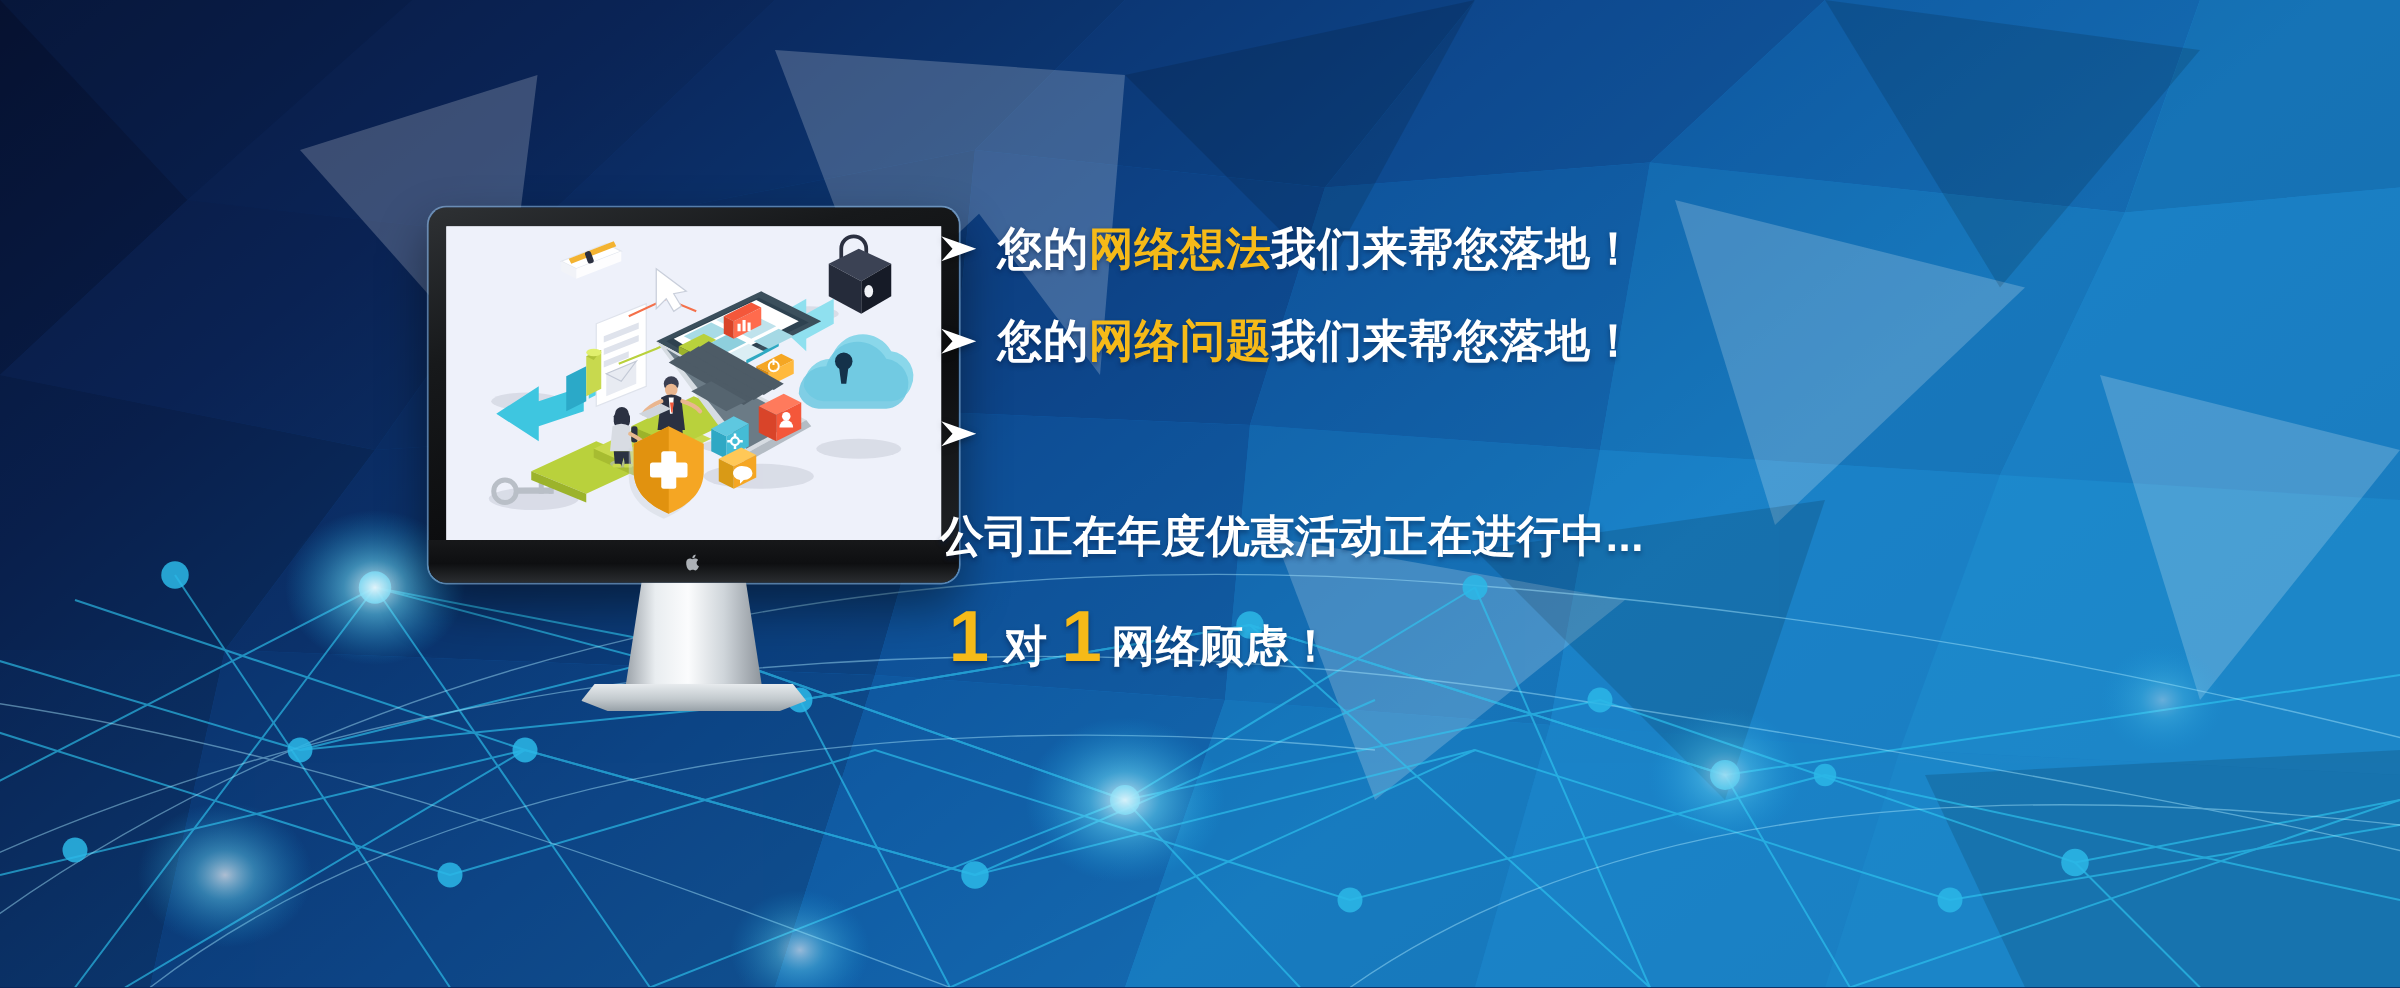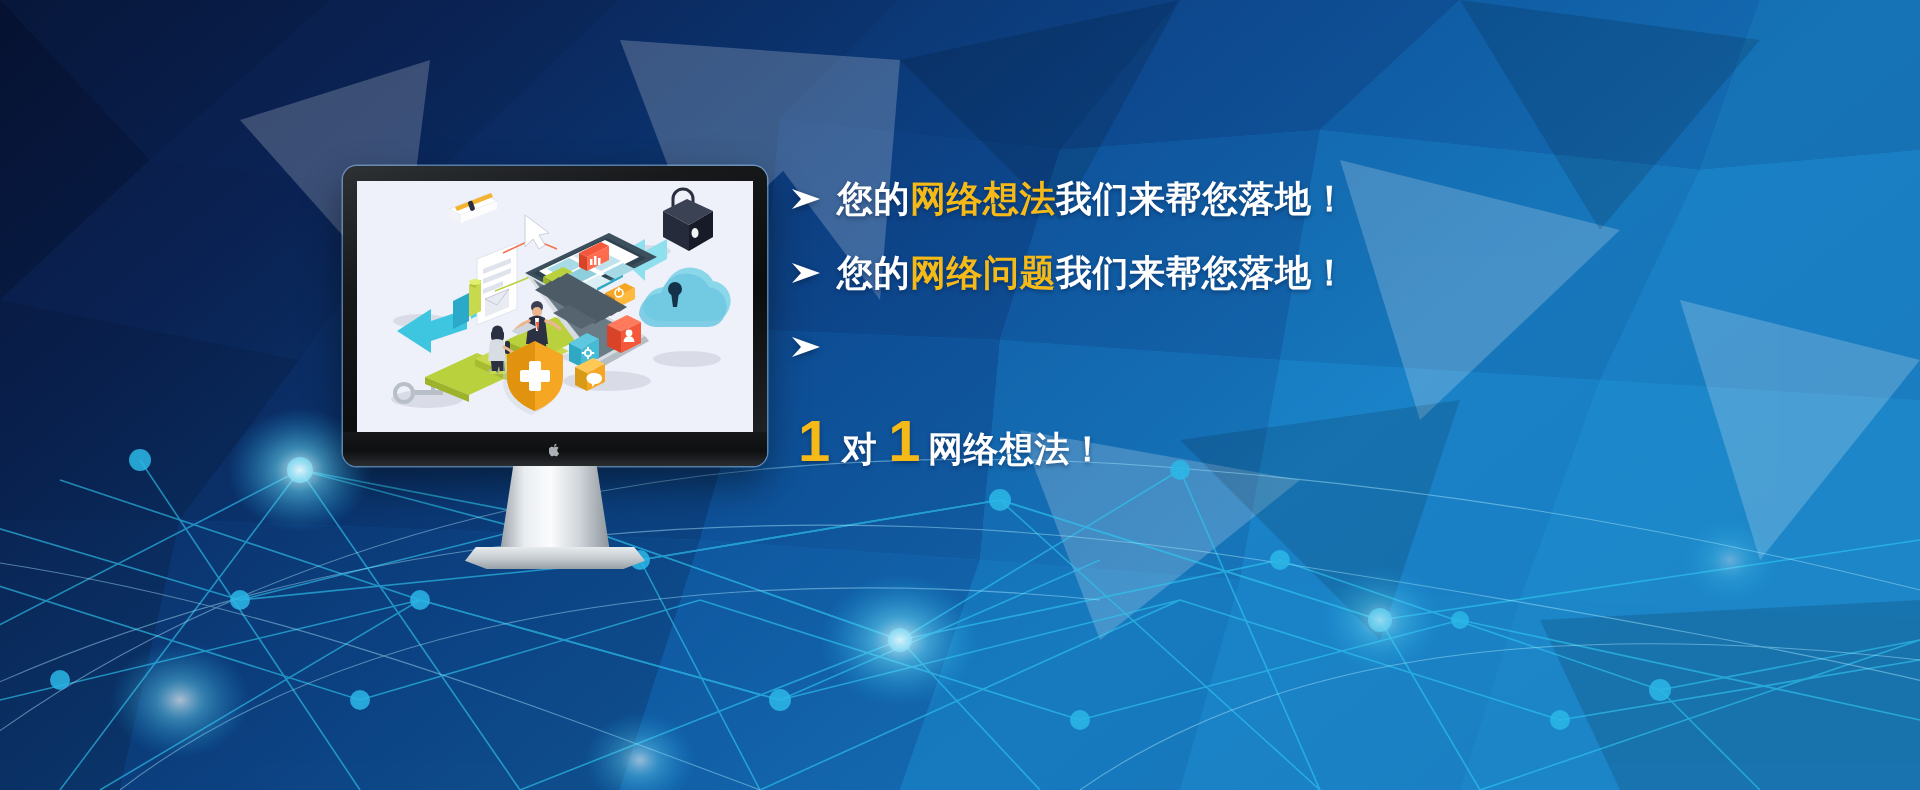--- a/index.html
+++ b/index.html
@@ -35,21 +35,21 @@
   }
   .mon-foot{
     position:absolute;left:50%;top:381px;transform:translateX(-50%);
     width:180px;height:22px;
     background:linear-gradient(180deg,#e7ebee 0%,#c3cace 55%,#97a0a7 100%);
     clip-path:polygon(6% 0%, 94% 0%, 100% 62%, 88% 100%, 12% 100%, 0% 62%);
     filter:drop-shadow(0 6px 10px rgba(0,0,0,.35));
   }
 
   
-  #copy{position:absolute;left:791px;top:162px;width:1000px;}
+  #copy{position:absolute;left:752px;top:162px;width:1000px;}
   .bullet-row{display:flex;align-items:center;height:74px;}
   .arrow-ico{width:46px;flex:0 0 46px;display:flex;align-items:center;justify-content:flex-start;}
   .arrow-ico svg{filter:drop-shadow(0 2px 3px rgba(0,0,0,.35));}
   .bullet-text{
     font-size:36px;font-weight:bold;color:#ffffff;letter-spacing:.5px;
     white-space:nowrap;text-shadow:0 2px 4px rgba(2,22,60,.45);
   }
   .hl{color:#f6ba18;}
   .promo{
     margin-top:22px;font-size:35px;font-weight:bold;color:#ffffff;
@@ -431,22 +431,23 @@
     </div>
 
     <div class="bullet-row">
       <span class="arrow-ico">
         <svg width="30" height="22" viewBox="0 0 30 22">
             <path d="M1 1 L29 11 L1 21 L10 11 Z" fill="#ffffff"></path>
           </svg>
       </span>
     </div>
 
+    <div class="promo">公司正在年度优惠活动正在进行中...</div>
 
     <div class="cta">
       <span class="big1">1</span>
       <span class="dui">对</span>
       <span class="big1">1</span>
-      <span>网络想法！</span>
+      <span>网络顾虑！</span>
     </div>
 
   </div>
 </div>
 
 </body></html>

